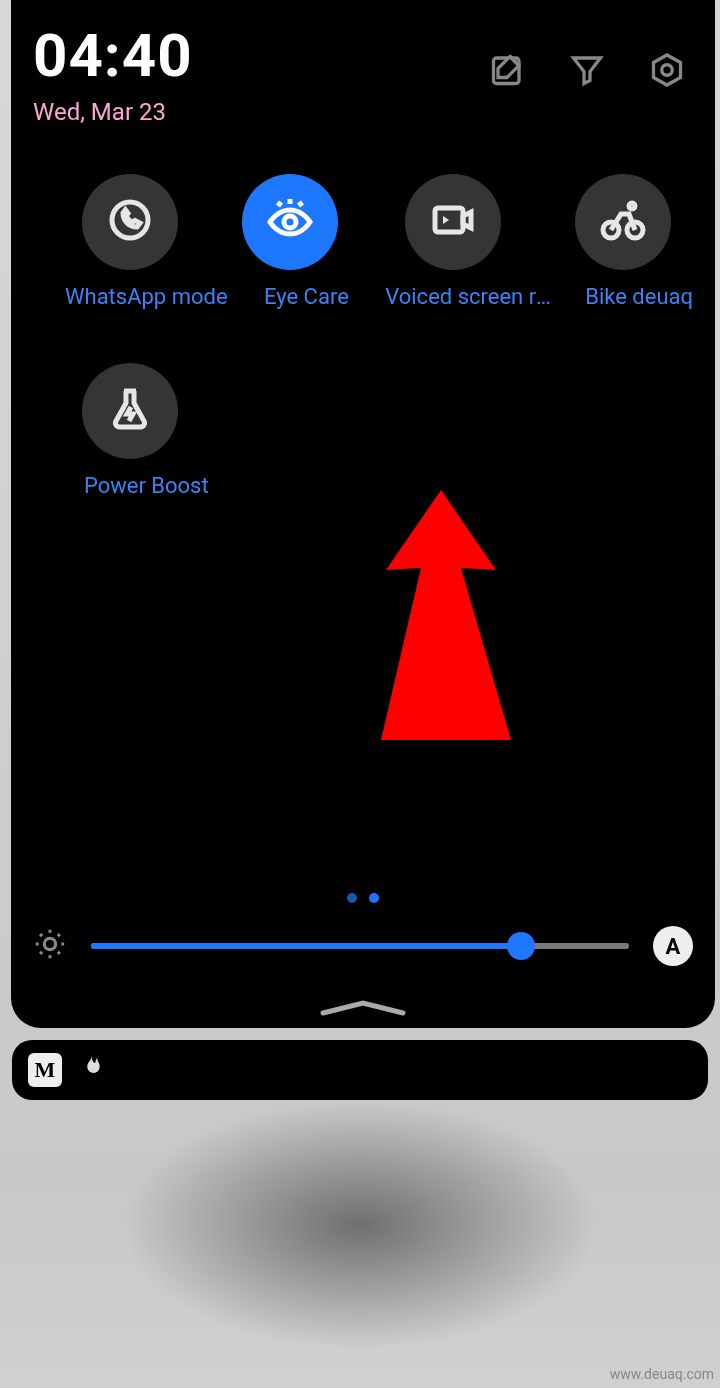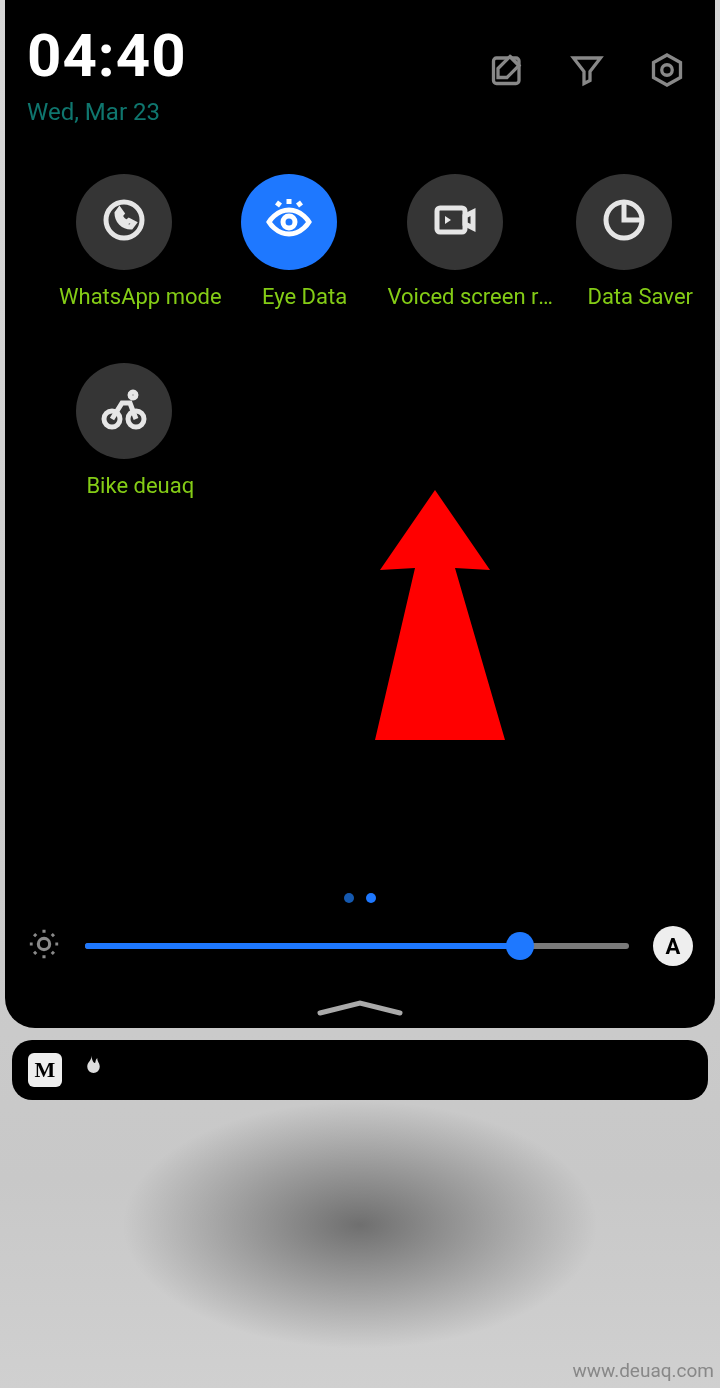--- a/index.html
+++ b/index.html
@@ -6,52 +6,52 @@
   body {
     width: 720px;
     height: 1388px;
     background: linear-gradient(#d8d8d8 0%, #c8c8c8 85%, #d0d0d0 100%);
     font-family: -apple-system, Roboto, "Helvetica Neue", Arial, sans-serif;
     overflow: hidden;
     position: relative;
   }
   .panel {
     position: absolute;
-    top: 0; left: 5px; right: 5px;
+    top: 0; left: 11px; right: 5px;
     height: 1028px;
     background: #000;
     border-radius: 0 0 30px 30px;
     padding: 26px 22px 10px 22px;
     color: #eee;
   }
   
   .hdr { display: flex; align-items: flex-start; }
   .hdr-left { flex: 1; }
   .clock { font-size: 60px; font-weight: 700; color: #fff; letter-spacing: 1px; line-height: 1; }
-  .date { font-size: 24px; color: #0f766e; margin-top: 12px; }
+  .date { font-size: 24px; color: #f9a8d4; margin-top: 12px; }
   .hdr-icons { display: flex; gap: 44px; align-items: center; padding-top: 26px; padding-right: 8px; }
   .hdr-icons svg { width: 36px; height: 36px; stroke: #888; fill: none; stroke-width: 2.2; }
   
   .grid {
     margin-top: 48px;
     display: grid;
     grid-template-columns: repeat(4, 1fr);
     row-gap: 54px;
   }
   .tile { display: flex; flex-direction: column; align-items: center; gap: 14px; }
   .tile-circ {
     width: 96px; height: 96px; border-radius: 50%;
     background: #353535;
     display: flex; align-items: center; justify-content: center;
   }
   .tile-circ.active { background: #1e78ff; }
   .tile-circ svg { width: 48px; height: 48px; stroke: #e6e6e6; fill: none; stroke-width: 2.5; }
   .tile-circ.active svg { stroke: #fff; }
   .tile-label {
-    font-size: 22px; color: #84cc16; text-align: center;
+    font-size: 22px; color: #3b82f6; text-align: center;
     max-width: 168px; white-space: nowrap; overflow: hidden; text-overflow: ellipsis; margin-left: 32px;
   }
   
   .arrow {
     position: absolute;
     left: 350px; top: 490px;
     width: 160px; height: 260px;
     pointer-events: none;
   }
   
@@ -94,21 +94,21 @@
   }
   .notif-flame svg { width:30px; height:30px; fill:#ddd; }
   
   .shadow {
     position:absolute; left:120px; top:1100px; width:480px; height:250px;
     background: radial-gradient(ellipse at center, rgba(0,0,0,.45) 0%, rgba(0,0,0,0) 70%);
     pointer-events:none;
   }
   .watermark {
     position:absolute; right:6px; bottom:6px;
-    font-size:19px; color:#888;
+    font-size:14px; color:#888;
   }
 </style>
 </head>
 <body>
 
 <div class="shadow"></div>
 
 <div class="panel">
 
   <div class="hdr">
@@ -155,62 +155,62 @@
     <div class="tile">
       <div class="tile-circ active">
         <span>
           <svg viewBox="0 0 24 24">
               <path d="M2 13s3.5-6 10-6 10 6 10 6-3.5 6-10 6S2 13 2 13z"></path>
               <circle cx="12" cy="13" r="3"></circle>
               <path d="M6 5l1.5-2M12 4V1.5M18 5l-1.5-2"></path>
             </svg>
         </span>
       </div>
-      <div class="tile-label">Eye Data</div>
+      <div class="tile-label">Eye Care</div>
     </div>
 
 
     <div class="tile">
       <div class="tile-circ">
         <span>
           <svg viewBox="0 0 24 24">
               <rect x="3" y="6" width="14" height="12" rx="1.5"></rect>
               <path d="M17 10l4-2v8l-4-2z"></path>
               <path d="M7 10v4l3-2z" fill="#e6e6e6" stroke="none"></path>
             </svg>
         </span>
       </div>
       <div class="tile-label">Voiced screen recording</div>
     </div>
 
-    <div class="tile">
-      <div class="tile-circ">
-        <span>
-          <svg viewBox="0 0 24 24">
-              <circle cx="12" cy="12" r="9"></circle>
-              <path d="M12 3v9h9"></path>
-            </svg>
-        </span>
-      </div>
-      <div class="tile-label">Data Saver</div>
-    </div>
 
     <div class="tile">
       <div class="tile-circ">
         <span>
           <svg viewBox="0 0 24 24">
               <circle cx="6" cy="17" r="4"></circle>
               <circle cx="18" cy="17" r="4"></circle>
               <path d="M6 17l5-8h4l3 8M11 9l3 0M15 5a1.5 1.5 0 1 0 0-.01"></path>
             </svg>
         </span>
       </div>
       <div class="tile-label">Bike deuaq</div>
     </div>
 
+    <div class="tile">
+      <div class="tile-circ">
+        <span>
+          <svg viewBox="0 0 24 24">
+              <path d="M9 3h6M10 3v6l-5 9a2 2 0 0 0 1.8 3h10.4a2 2 0 0 0 1.8-3l-5-9V3"></path>
+              <path d="M12.5 11l-2 3.5h3l-2 3.5"></path>
+            </svg>
+        </span>
+      </div>
+      <div class="tile-label">Power Boost</div>
+    </div>
 
   </div>
 
   <svg class="arrow" viewBox="0 0 160 260">
     <polygon points="80,0 135,80 100,78 150,250 20,250 60,78 25,80" fill="#ff0000"></polygon>
   </svg>
 
   <div class="dots">
     <span class="dot-off"></span>
     <span class="dot-on"></span>

